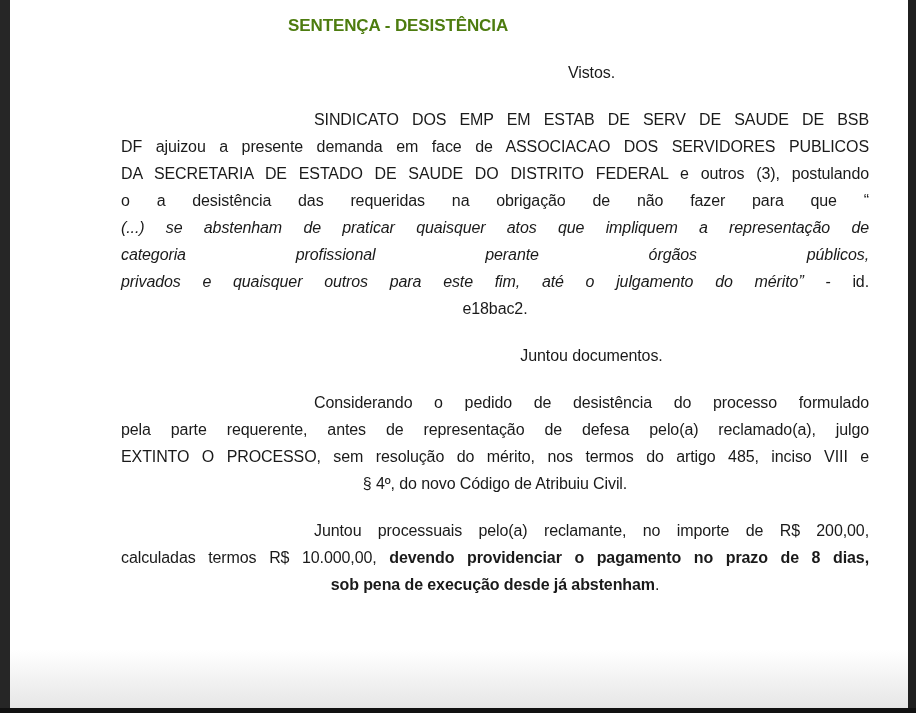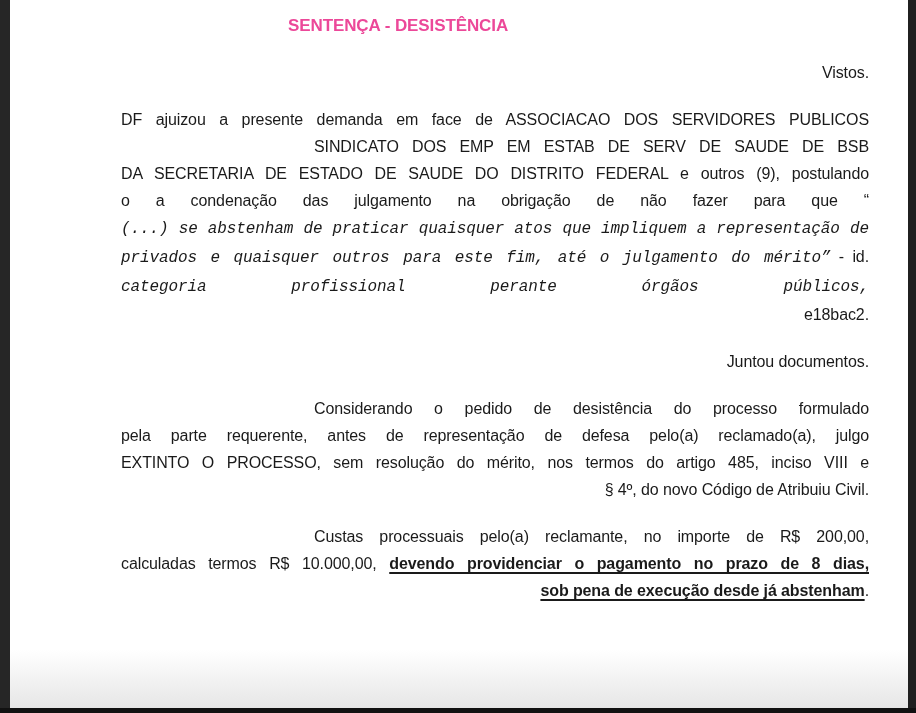--- a/index.html
+++ b/index.html
@@ -59,75 +59,75 @@
     padding: 12px 39px 0 111px;
     color: var(--text-color, #1a1a1a);
     font-size: 16px;
     line-height: 27px;
     letter-spacing: -0.1px;
   }
   .doc-title {
     padding-left: 167px;
     font-weight: 700;
     font-size: 17px;
-    color: #ec4899;
+    color: #4d7c0f;
     margin-bottom: 20px;
     white-space: nowrap;
   }
   .para {
     margin: 0 0 20px 0;
   }
   .line {
-    text-align: right;
+    text-align: center;
   }
   .line.just {
     text-align: justify;
     text-align-last: justify;
   }
   .line.ind {
     text-indent: 193px;
   }
   .seg-b { font-weight: 700; }
-  .seg-i { font-style: italic; font-family: Liberation Mono, monospace; }
-  .seg-u { text-decoration: underline; text-decoration-thickness: 1.5px; text-underline-offset: 3px; }
+  .seg-i { font-style: italic; }
+  .seg-u { text-decoration-thickness: 1.5px; text-underline-offset: 3px; }
 </style>
 </head>
 <body>
 
 <div class="viewport">
   <div class="frame-left"></div>
   <div class="frame-right"></div>
   <div class="frame-bottom"></div>
   <div class="page">
     <div class="doc-body">
       <div class="doc-title">SENTENÇA - DESISTÊNCIA</div>
 
     <div class="para">
           <div class="line ind"><span class="">Vistos.</span></div>
         </div>
         <div class="para">
+          <div class="line just ind"><span class="">SINDICATO DOS EMP EM ESTAB DE SERV DE SAUDE DE BSB</span></div>
           <div class="line just"><span class="">DF ajuizou a presente demanda em face de ASSOCIACAO DOS SERVIDORES PUBLICOS</span></div>
-          <div class="line just ind"><span class="">SINDICATO DOS EMP EM ESTAB DE SERV DE SAUDE DE BSB</span></div>
-          <div class="line just"><span class="">DA SECRETARIA DE ESTADO DE SAUDE DO DISTRITO FEDERAL e outros (9), postulando</span></div>
-          <div class="line just"><span class="">o a condenação das julgamento na obrigação de não fazer para que “</span></div>
+          <div class="line just"><span class="">DA SECRETARIA DE ESTADO DE SAUDE DO DISTRITO FEDERAL e outros (3), postulando</span></div>
+          <div class="line just"><span class="">o a desistência das requeridas na obrigação de não fazer para que “</span></div>
           <div class="line just"><span class="seg-i ">(...) se abstenham de praticar quaisquer atos que impliquem a representação de</span></div>
+          <div class="line just"><span class="seg-i ">categoria profissional perante órgãos públicos,</span></div>
           <div class="line just"><span class="seg-i ">privados e quaisquer outros para este fim, até o julgamento do mérito”</span><span class=""> - id.</span></div>
-          <div class="line just"><span class="seg-i ">categoria profissional perante órgãos públicos,</span></div>
           <div class="line"><span class="">e18bac2.</span></div>
         </div>
         <div class="para">
           <div class="line ind"><span class="">Juntou documentos.</span></div>
         </div>
         <div class="para">
           <div class="line just ind"><span class="">Considerando o pedido de desistência do processo formulado</span></div>
           <div class="line just"><span class="">pela parte requerente, antes de representação de defesa pelo(a) reclamado(a), julgo</span></div>
           <div class="line just"><span class="">EXTINTO O PROCESSO, sem resolução do mérito, nos termos do artigo 485, inciso VIII e</span></div>
           <div class="line"><span class="">§ 4º, do novo Código de Atribuiu Civil.</span></div>
         </div>
         <div class="para">
-          <div class="line just ind"><span class="">Custas processuais pelo(a) reclamante, no importe de R$ 200,00,</span></div>
+          <div class="line just ind"><span class="">Juntou processuais pelo(a) reclamante, no importe de R$ 200,00,</span></div>
           <div class="line just"><span class="">calculadas termos R$ 10.000,00, </span><span class="seg-b seg-u">devendo providenciar o pagamento no prazo de 8 dias,</span></div>
           <div class="line"><span class="seg-b seg-u">sob pena de execução desde já abstenham</span><span class="">.</span></div>
         </div>
       </div>
     <div class="page-bottom-shade"></div>
   </div>
 </div>
 
 </body></html>

